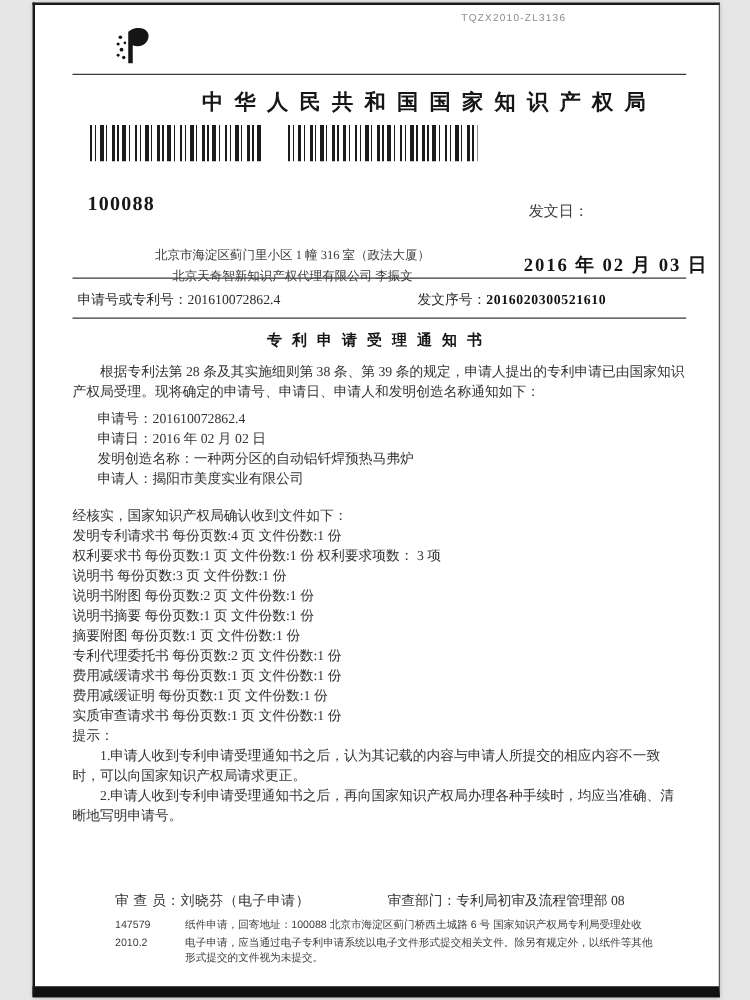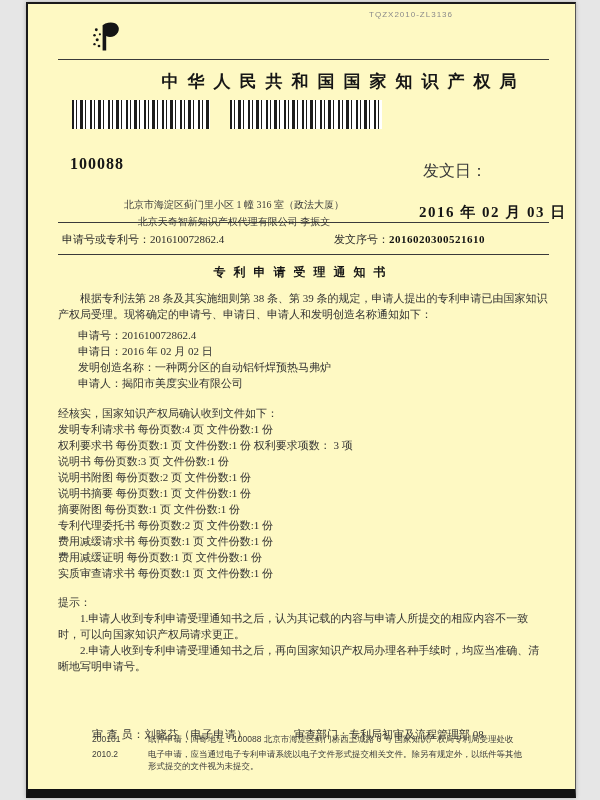--- a/index.html
+++ b/index.html
@@ -7,21 +7,21 @@
   body {
     background:#e6e6e6;
     font-family:"Liberation Serif","DejaVu Serif",serif;
     color:#2b2b2b;
     position:relative;
     overflow:hidden;
   }
   .page {
     position:absolute;
     left:26px; top:2px; right:24px; bottom:2px;
-    background:#fef9c3;
+    background:#ffffff;
     border-left:2px solid #1a1a1a;
     border-top:2px solid #1a1a1a;
     border-right:1px solid #555;
     border-bottom:9px solid #111;
     box-shadow:0 0 4px rgba(0,0,0,.25);
   }
   .inner { position:absolute; left:30px; right:26px; top:0; bottom:0; }
 
   
   .form-code {
@@ -40,21 +40,21 @@
     color:#161616; white-space:nowrap;margin-top:40px;
   }
   .rule-top { position:absolute; top:55px; left:0; right:0; border-top:1.5px solid #3a3a3a; }
 
   
   .twocol { position:absolute; top:56px; left:0; right:0; height:162px; display:flex;align-items:center; }
   .col-left { width:352px; position:relative; }
   .col-right { flex:1; border-left:1.5px solid #3a3a3a; position:relative; }
   .postcode { position:absolute; left:12px; top:14px; font-size:16px; font-weight:bold; letter-spacing:1px; color:#161616; }
   .addr { position:absolute; left:0; right:0; top:55px; text-align:center; font-size:10px; line-height:17px; color:#3a3a3a; }
-  .dispatch-label { position:absolute; left:12px; top:20px; font-size:16px; color:#3a3a3a; }
+  .dispatch-label { position:absolute; left:12px; top:20px; font-size:12px; color:#3a3a3a; }
   .dispatch-date { position:absolute; left:8px; top:62px; font-size:15px; font-weight:bold; letter-spacing:1.5px; color:#161616; white-space:nowrap; }
 
   .barcodes { position:absolute; left:14px; bottom:12px; display:flex; gap:20px; }
   .barcode {
     height:29px;
     background:repeating-linear-gradient(90deg,
       #1c1c1c 0 2px, #fff 2px 4px, #1c1c1c 4px 5px, #fff 5px 8px,
       #1c1c1c 8px 11px, #fff 11px 13px, #1c1c1c 13px 14px, #fff 14px 18px);
   }
   .barcode.b1 { width:138px; }
@@ -73,26 +73,26 @@
   
   .doc-body { position:absolute; top:254px; left:0; right:0; font-size:11px; line-height:16px; color:#333; }
   .doc-title {
     text-align:center; font-size:12px; font-weight:bold;
     letter-spacing:8px; color:#161616; margin:6px 0 10px 0; white-space:nowrap;
   }
   .intro { text-indent:2em; margin-bottom:5px; }
   .field-line { margin-left:20px; }
   .recv-intro { margin-top:14px; }
   .recv-item { }
-  .hints-label { margin-top:13px; }
+  .hints-label { margin-top:0; }
   .hint1 { text-indent:2em; }
   .hint2 { text-indent:2em; }
   .examiner-row { margin-top:52px; position:relative; height:18px; }
   .examiner { position:absolute; left:34px; letter-spacing:.5px; }
-  .dept { position:absolute; left:236px; }
+  .dept { position:absolute; left:252px; }
 
   
   .footer {
     position:absolute; left:30px; right:26px; bottom:14px;
     font-size:8.5px; line-height:12px; color:#3d3d3d;
     font-family:"Liberation Sans","DejaVu Sans",sans-serif;
   }
   .footer-row { display:flex; margin-bottom:3px; }
   .footer-code { width:44px; flex:0 0 44px; margin-left:4px; }
   .footer-text { flex:1; padding-left:12px; }
@@ -179,21 +179,21 @@
           <span>审 查 员：</span><span>刘晓芬（电子申请）</span>
         </span>
         <span class="dept">
           <span>审查部门：</span><span>专利局初审及流程管理部 08</span>
         </span>
       </div>
     </div>
 
     <div class="footer">
       <div class="footer-row">
-        <div class="footer-code">200101</div>
+        <div class="footer-code">147579</div>
         <div class="footer-text">纸件申请，回寄地址：100088 北京市海淀区蓟门桥西土城路 6 号  国家知识产权局专利局受理处收</div>
       </div>
       <div class="footer-row">
         <div class="footer-code">2010.2</div>
         <div class="footer-text">电子申请，应当通过电子专利申请系统以电子文件形式提交相关文件。除另有规定外，以纸件等其他形式提交的文件视为未提交。</div>
       </div>
     </div>
 
   </div>
 </div>

